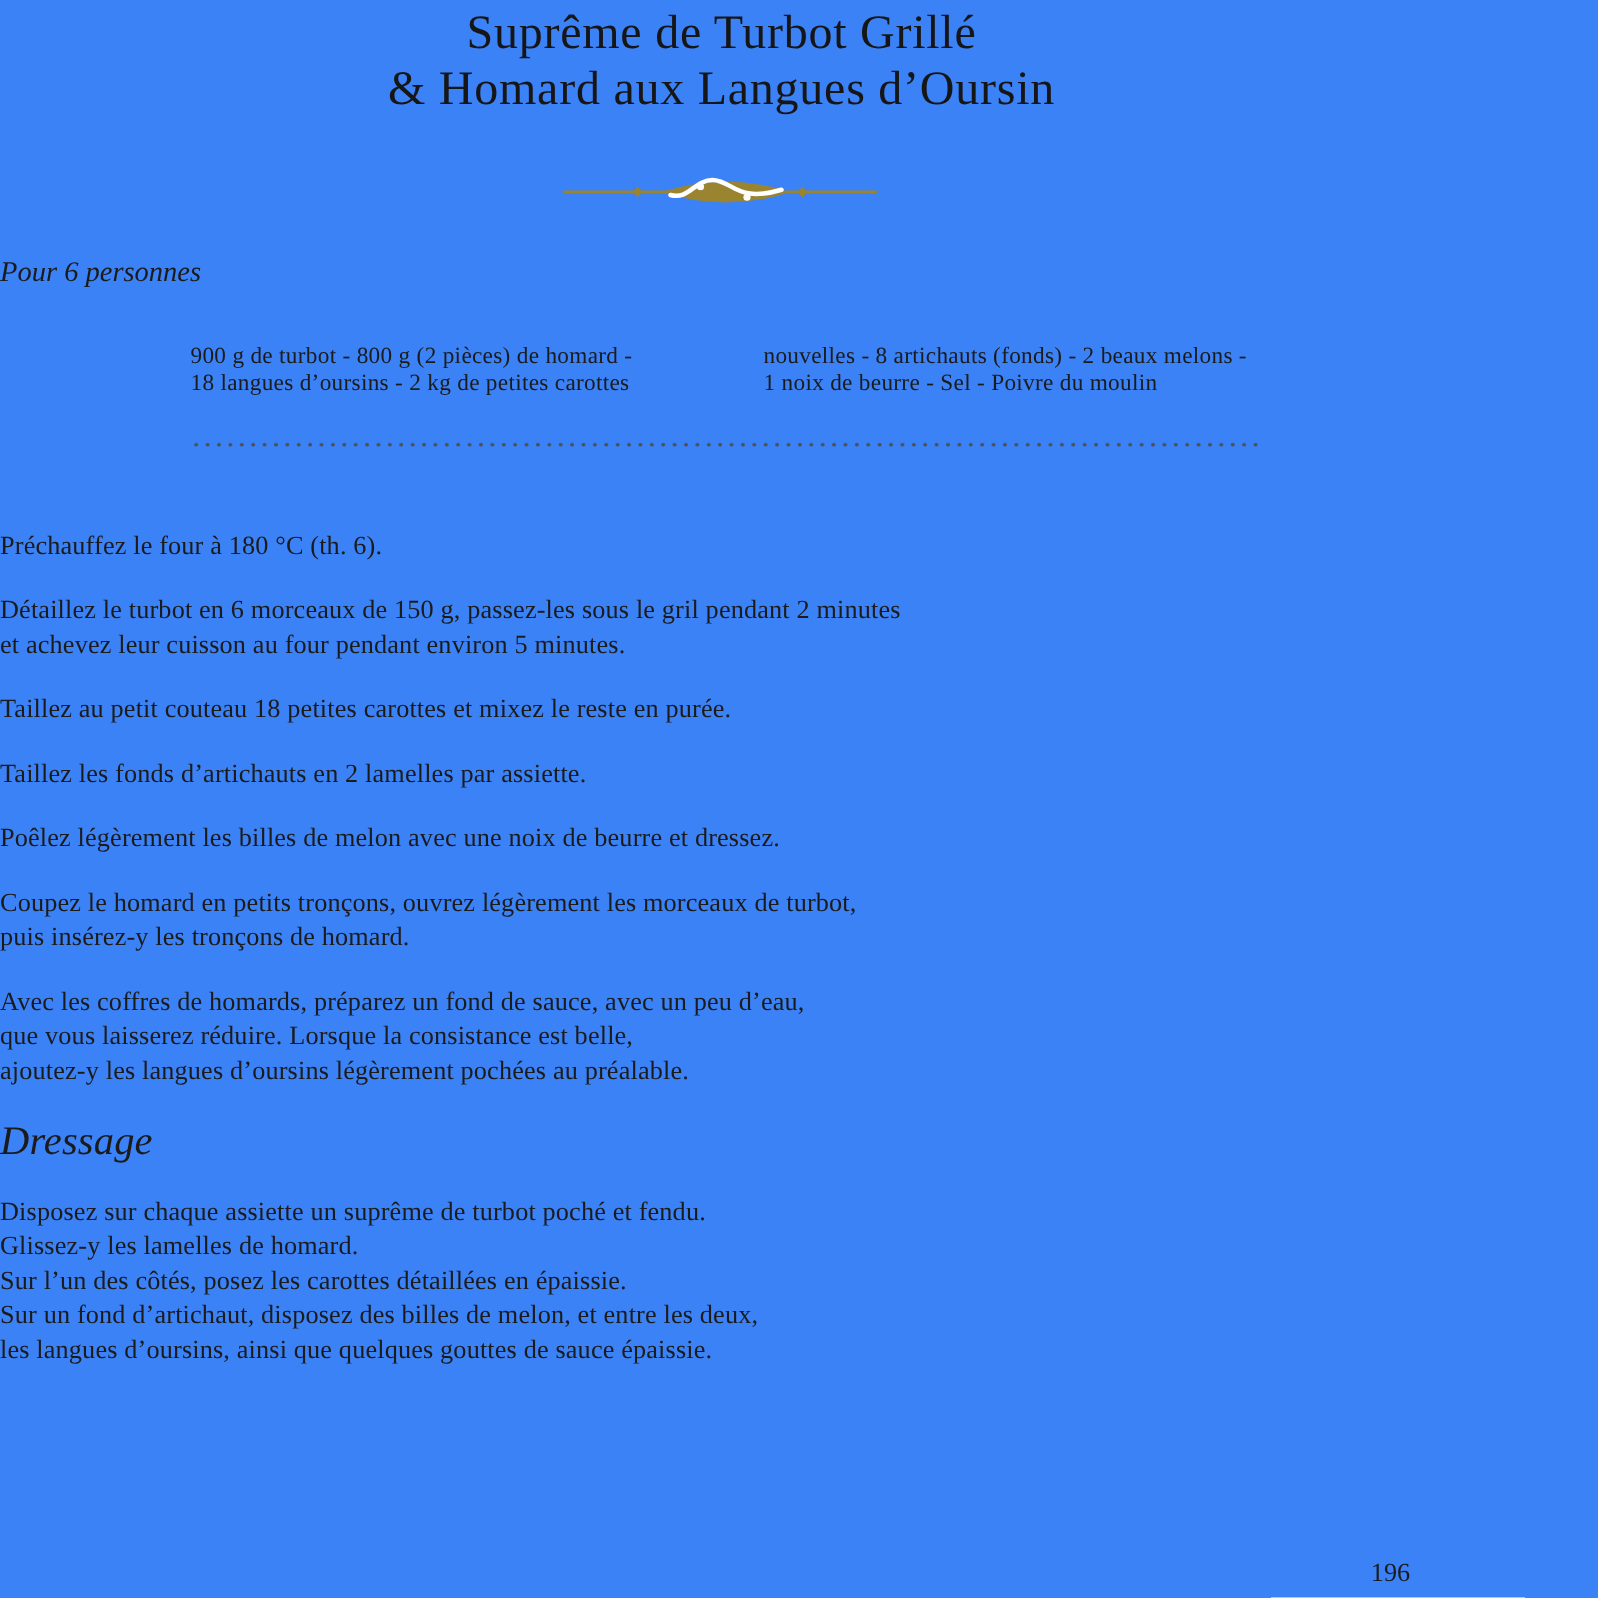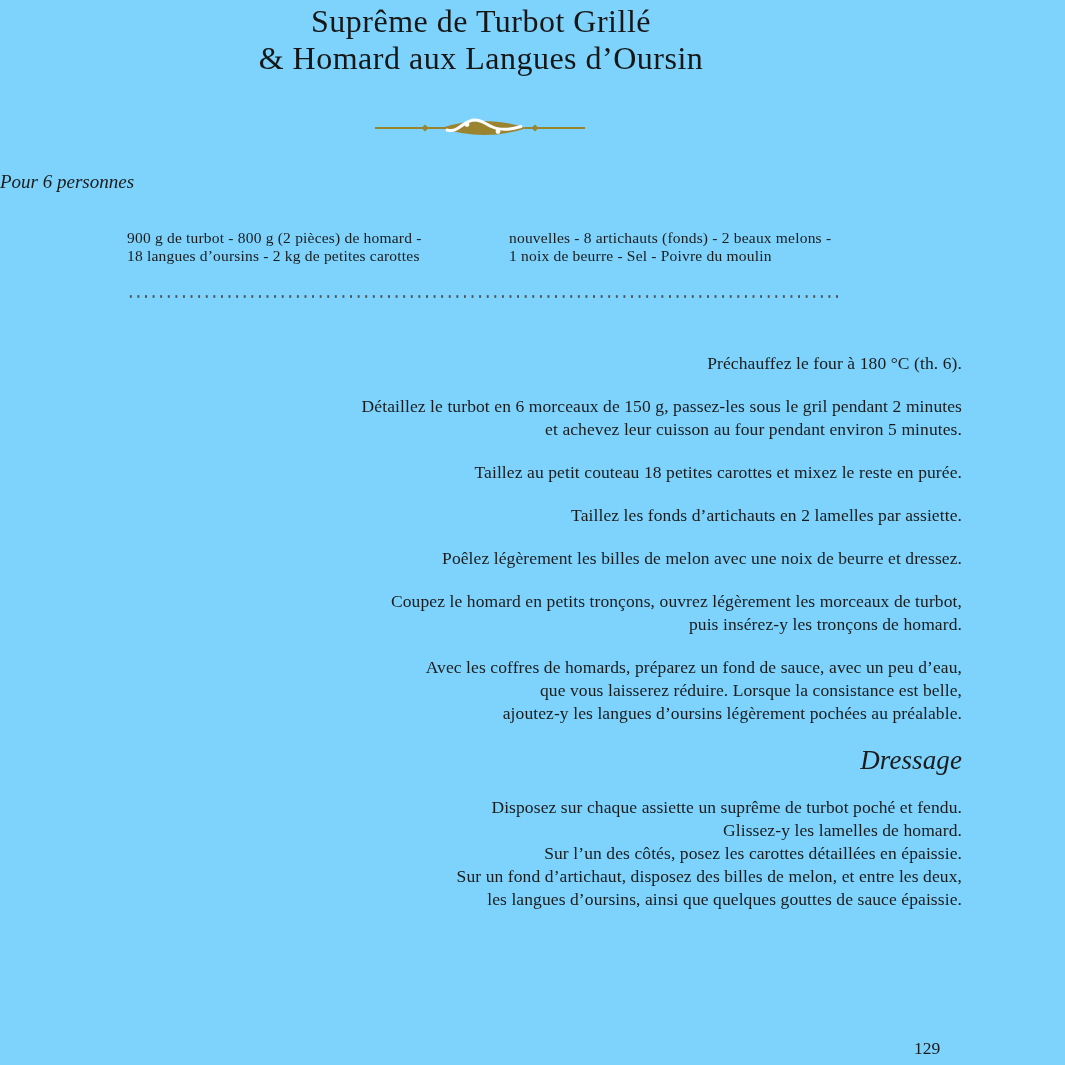--- a/index.html
+++ b/index.html
@@ -1,19 +1,19 @@
 <!DOCTYPE html>
 <html style="--gold: #9a842f; --ink: #1b1b1b; --dot: #4f4f4f;"><head>
 <meta charset="utf-8">
 <style>
   html,body{margin:0;padding:0;background:#ffffff;}
   .page{
     position:relative;
     width:1065px;height:1065px;
-    background:#7dd3fc;
+    background:#3b82f6;
     font-family:"Liberation Serif", serif;
     color:var(--ink,#1b1b1b);
     overflow:hidden;
   }
   .title{
     position:absolute;top:3px;left:0;width:962px;
     text-align:center;
     font-size:32px;line-height:37px;letter-spacing:0.5px;
     color:#161616;
   }
@@ -36,21 +36,21 @@
     white-space:nowrap;
   }
   .ing-col + .ing-col{margin-left:48px;}
   .dotted{
     position:absolute;top:295px;left:127px;width:712px;height:3px;
     background-image:radial-gradient(circle, var(--dot,#4f4f4f) 1.05px, transparent 1.35px);
     background-size:7.6px 3px;background-repeat:repeat-x;
   }
   .body-col{
     position:absolute;top:352px;left:0;width:962px;
-    text-align:right;
+    text-align:left;
     font-size:17.5px;line-height:23px;letter-spacing:0.1px;
   }
   .step{margin-bottom:20px;}
   .dressage-heading{
     font-size:27px;font-style:italic;line-height:30px;
     margin-top:1px;margin-bottom:21px;
   }
   .page-number{
     position:absolute;top:1038px;left:897px;width:60px;
     text-align:center;font-size:17.5px;
@@ -123,15 +123,15 @@
     <div class="dressage-heading">Dressage</div>
     <div>
         <div class="">Disposez sur chaque assiette un suprême de turbot poché et fendu.</div>
         <div class="">Glissez-y les lamelles de homard.</div>
         <div class="">Sur l’un des côtés, posez les carottes détaillées en épaissie.</div>
         <div class="">Sur un fond d’artichaut, disposez des billes de melon, et entre les deux,</div>
         <div class="">les langues d’oursins, ainsi que quelques gouttes de sauce épaissie.</div>
       </div>
   </div>
 
-  <div class="page-number">129</div>
+  <div class="page-number">196</div>
 
 </div>
 
 </body></html>

